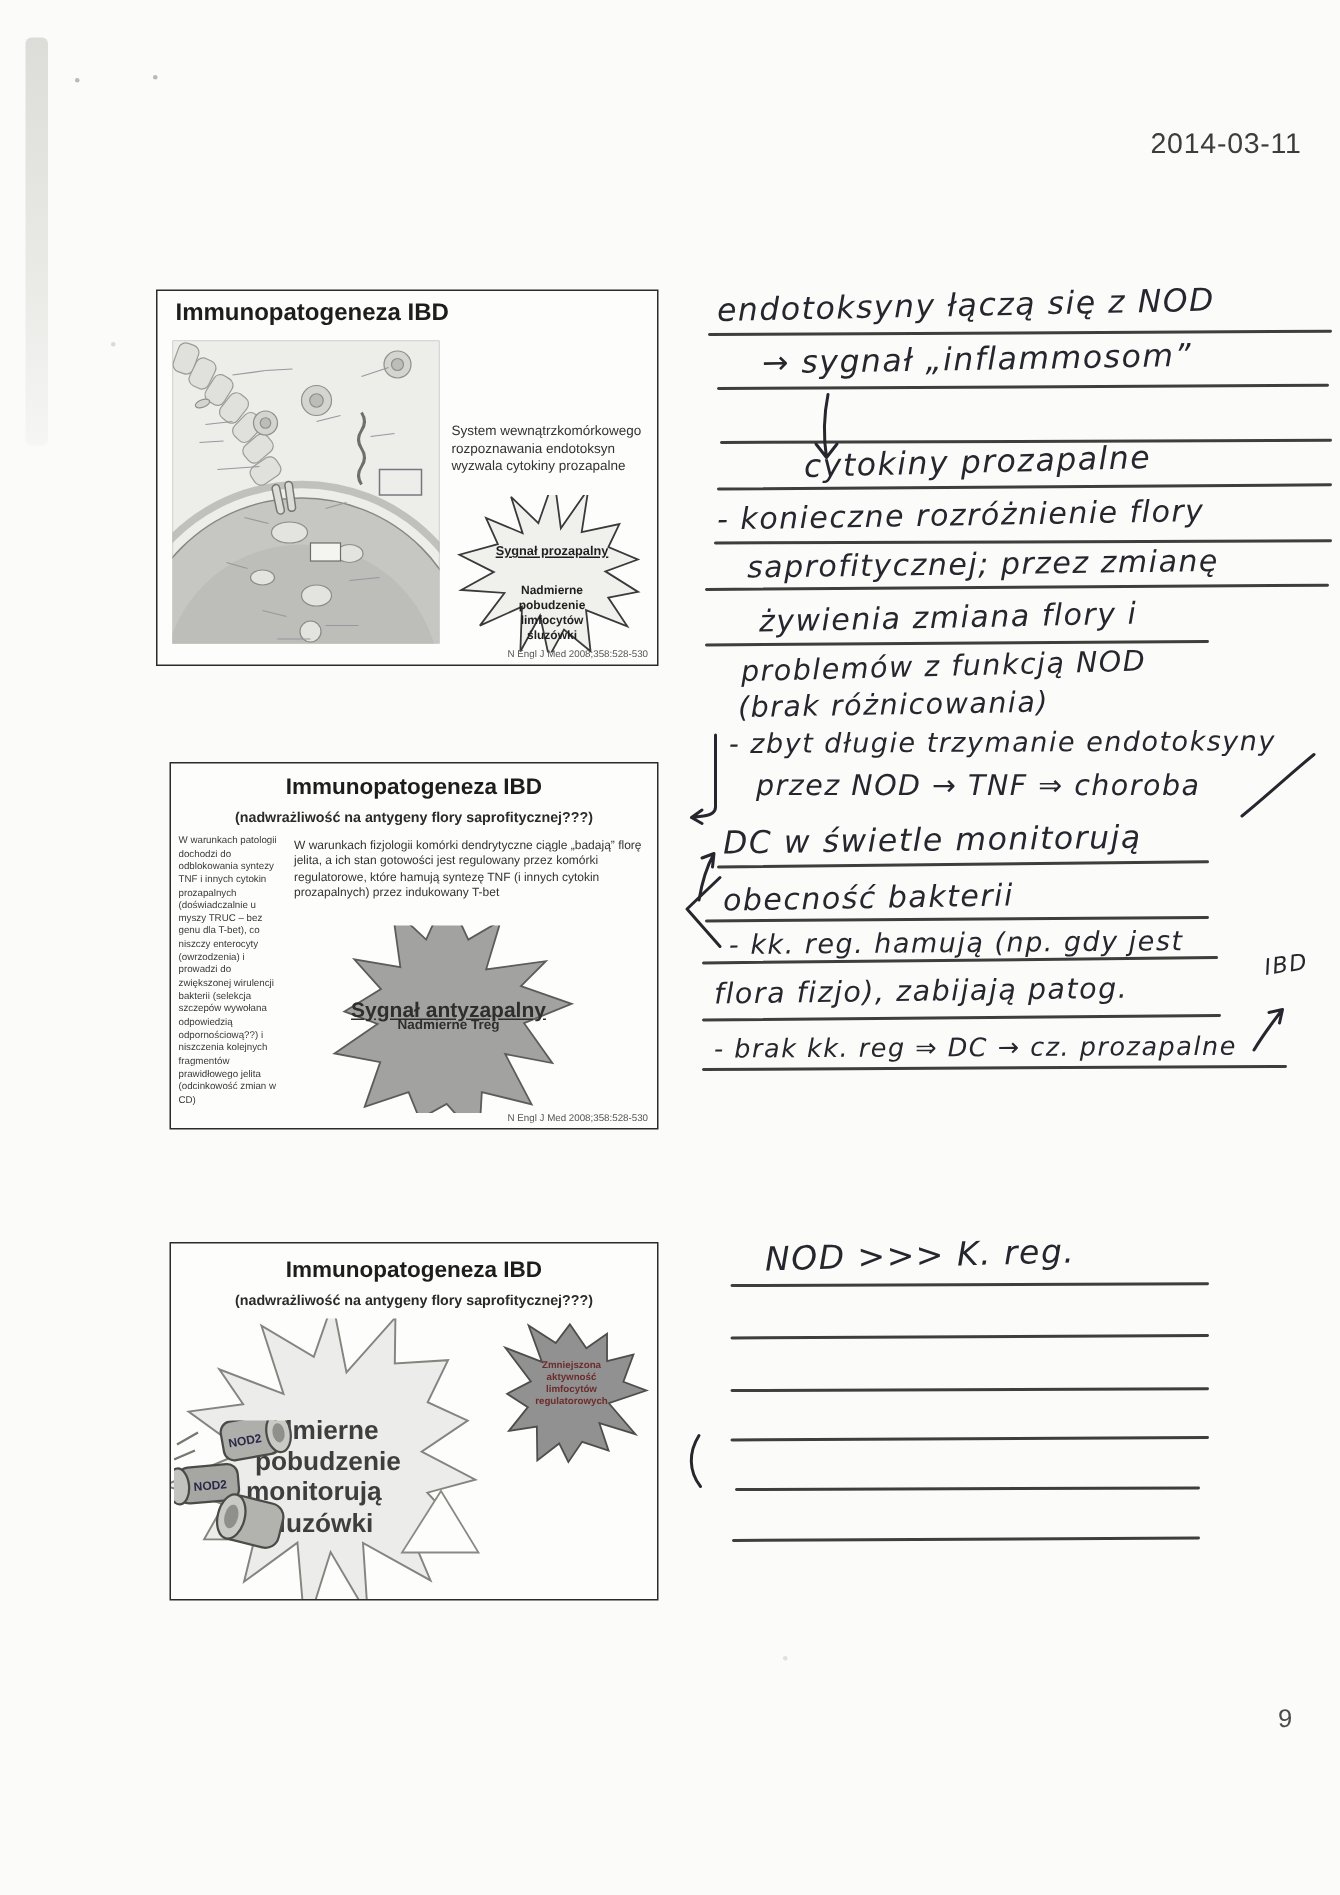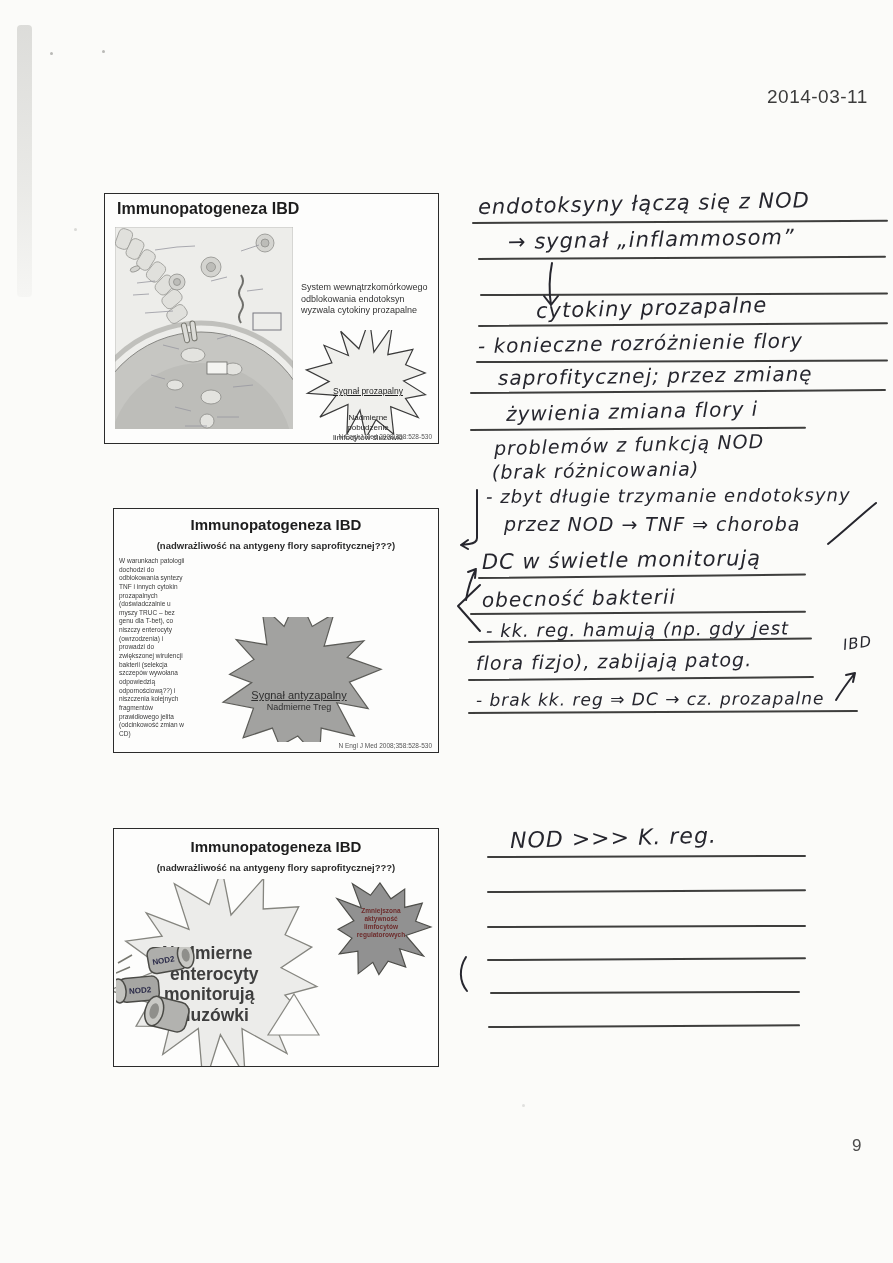--- a/index.html
+++ b/index.html
@@ -28,21 +28,21 @@
     line-height:1.6;color:#2a2a2a;}
   .s1-body{left:196px;top:88px;width:128px;font-size:9px;line-height:1.3;color:#333;}
   .s1-cite,.s2-cite{right:6px;bottom:3px;font-size:6.5px;color:#555;}
 
   .slide-title-c{left:0;top:7px;width:100%;text-align:center;font-size:15px;font-weight:bold;color:#1d1d1d;}
   .slide-sub-c{left:0;top:31px;width:100%;text-align:center;font-size:9.5px;font-weight:bold;color:#2a2a2a;}
 
   .s2-leftcol{left:5px;top:48px;width:70px;font-size:6.5px;line-height:1.33;color:#3a3a3a;}
   .s2-body{left:82px;top:50px;width:234px;font-size:8px;line-height:1.3;color:#333;}
 
-  .star-label{position:absolute;width:100%;text-align:center;font-weight:normal;color:#1f1f1f;margin-top:24px;}
+  .star-label{position:absolute;width:100%;text-align:center;font-weight:bold;color:#1f1f1f;}
   .star-head{text-decoration:underline;}
 
   .s3-bigtext{left:48px;top:114px;font-size:17.5px;font-weight:bold;line-height:1.18;color:#3e3e3e;}
   .s3-smalltext{left:24px;top:26px;width:62px;text-align:center;font-size:6.5px;font-weight:bold;
     line-height:1.25;color:#6d2b2b;}
 
   
   .hw{position:absolute;font-family:"DejaVu Sans",sans-serif;font-style:italic;
     color:#26262e;letter-spacing:1px;white-space:nowrap;transform-origin:left center;}
   .rule{position:absolute;height:2px;background:#1c1c1c;border-radius:1px;opacity:.85;
@@ -121,59 +121,60 @@
       <line x1="48" y1="118" x2="64" y2="122"></line>
       <line x1="102" y1="112" x2="116" y2="108"></line>
       <line x1="36" y1="148" x2="50" y2="152"></line>
       <line x1="118" y1="160" x2="138" y2="158"></line>
       <line x1="60" y1="180" x2="76" y2="184"></line>
       <line x1="102" y1="190" x2="124" y2="190"></line>
       <line x1="70" y1="199" x2="92" y2="199"></line>
     </g>
   </svg>
 
-  <div class="abs s1-body">System wewnątrzkomórkowego odblokowania endotoksyn wyzwala cytokiny prozapalne</div>
+  <div class="abs s1-body">System wewnątrzkomórkowego rozpoznawania endotoksyn wyzwala cytokiny prozapalne</div>
 
   <div class="abs" style="left:198px;top:136px;width:130px;height:105px;">
     <svg width="130" height="105" viewBox="0 0 130 105">
       <polygon fill="#f0f0ed" stroke="#3a3a3a" stroke-width="1.2" points="66.4,-11.2 70.9,22.2 89.3,-4.2 84.8,24.7 109.9,19.4 102.6,34.7 122.2,43.0 100.6,50.9 122.4,64.6 102.5,68.4 115.2,87.5 87.7,76.7 90.7,104.2 73.0,89.7 63.0,107.9 57.0,80.3 43.9,104.3 45.0,74.5 16.9,87.1 33.3,65.3 4.5,63.3 26.2,51.4 3.3,39.8 28.9,32.8 21.0,15.3 45.4,25.5 37.7,1.2 55.9,18.8"></polygon>
     </svg>
     <div class="star-label star-head" style="top:32px;font-size:8.5px;">Sygnał prozapalny</div>
     <div class="star-label" style="top:59px;left:0;padding:0 28px;width:74px;font-size:8px;line-height:1.25;">Nadmierne pobudzenie limfocytów śluzówki</div>
   </div>
 
   <div class="abs s1-cite">N Engl J Med 2008;358:528-530</div>
 </div>
 
 <div id="slide2" class="abs slide">
   <div class="abs slide-title-c">Immunopatogeneza IBD</div>
   <div class="abs slide-sub-c">(nadwrażliwość na antygeny flory saprofitycznej???)</div>
   <div class="abs s2-leftcol">W warunkach patologii dochodzi do odblokowania syntezy TNF i innych cytokin prozapalnych (doświadczalnie u myszy TRUC – bez genu dla T-bet), co niszczy enterocyty (owrzodzenia) i prowadzi do zwiększonej wirulencji bakterii (selekcja szczepów wywołana odpowiedzią odpornościową??) i niszczenia kolejnych fragmentów prawidłowego jelita (odcinkowość zmian w CD)</div>
+  <div class="abs s2-body">W warunkach fizjologii komórki dendrytyczne ciągle „badają” florę jelita, a ich stan gotowości jest regulowany przez komórki regulatorowe, które hamują syntezę TNF (i innych cytokin prozapalnych) przez indukowany T-bet</div>
 
   <div class="abs" style="left:100px;top:108px;width:170px;height:125px;">
     <svg width="170" height="125" viewBox="0 0 170 125">
       <polygon fill="#a2a2a0" stroke="#5c5c58" stroke-width="1.2" points="83.9,-21.3 98.2,9.4 119.9,-3.3 110.1,29.2 149.9,23.8 133.3,40.4 167.1,52.2 135.4,65.1 154.2,91.7 122.8,85.7 140.4,119.2 107.2,111.1 105.4,142.9 83.8,119.0 65.7,129.0 58.4,111.1 29.1,120.9 39.5,91.1 9.0,85.3 37.7,65.6 15.6,57.3 40.0,42.4 22.2,22.6 52.9,27.7 47.4,-11.9 70.1,9.4"></polygon>
     </svg>
-    <div class="star-label star-head" style="top:48px;font-size:11px;color:#2e2e2e;">Sygnał antyzapalny</div>
+    <div class="star-label star-head" style="top:48px;font-size:14px;color:#2e2e2e;">Sygnał antyzapalny</div>
     <div class="star-label" style="top:61px;font-size:9px;color:#2e2e2e;">Nadmierne Treg</div>
   </div>
 
   <div class="abs s2-cite">N Engl J Med 2008;358:528-530</div>
 </div>
 
 <div id="slide3" class="abs slide">
   <div class="abs slide-title-c" style="top:9px;">Immunopatogeneza IBD</div>
   <div class="abs slide-sub-c" style="top:33px;">(nadwrażliwość na antygeny flory saprofitycznej???)</div>
 
   <svg class="abs" style="left:-10px;top:50px;" width="240" height="190" viewBox="0 0 240 190">
     <polygon fill="#ececea" stroke="#85857f" stroke-width="1.3" points="117.8,-10.7 127.0,36.0 159.6,-0.7 159.2,30.0 194.7,27.8 181.1,55.8 207.8,68.1 177.1,88.8 212.9,107.5 180.9,116.1 200.8,137.6 173.4,151.9 183.0,174.6 138.0,149.6 141.2,197.8 116.4,155.7 99.5,209.6 94.3,149.4 58.7,175.5 65.6,147.3 32.1,147.2 45.3,123.8 5.5,111.3 58.8,89.0 21.7,62.1 58.1,57.2 42.2,33.9 85.0,50.3 70.3,4.8 105.2,25.5"></polygon>
   </svg>
   <div class="abs s3-bigtext">
     <div>Nadmierne</div>
-    <div style="padding-left:8px;">enterocyty</div>
+    <div style="padding-left:8px;">pobudzenie</div>
     <div style="padding-left:2px;">monitorują</div>
     <div style="padding-left:14px;">śluzówki</div>
   </div>
 
   <svg class="abs" style="left:2px;top:118px;" width="118" height="100" viewBox="0 0 118 100">
     <g stroke="#77776f" stroke-width="1.5">
       <line x1="2" y1="16" x2="16" y2="8"></line>
       <line x1="0" y1="26" x2="14" y2="20"></line>
       <line x1="2" y1="36" x2="14" y2="32"></line>
     </g>

